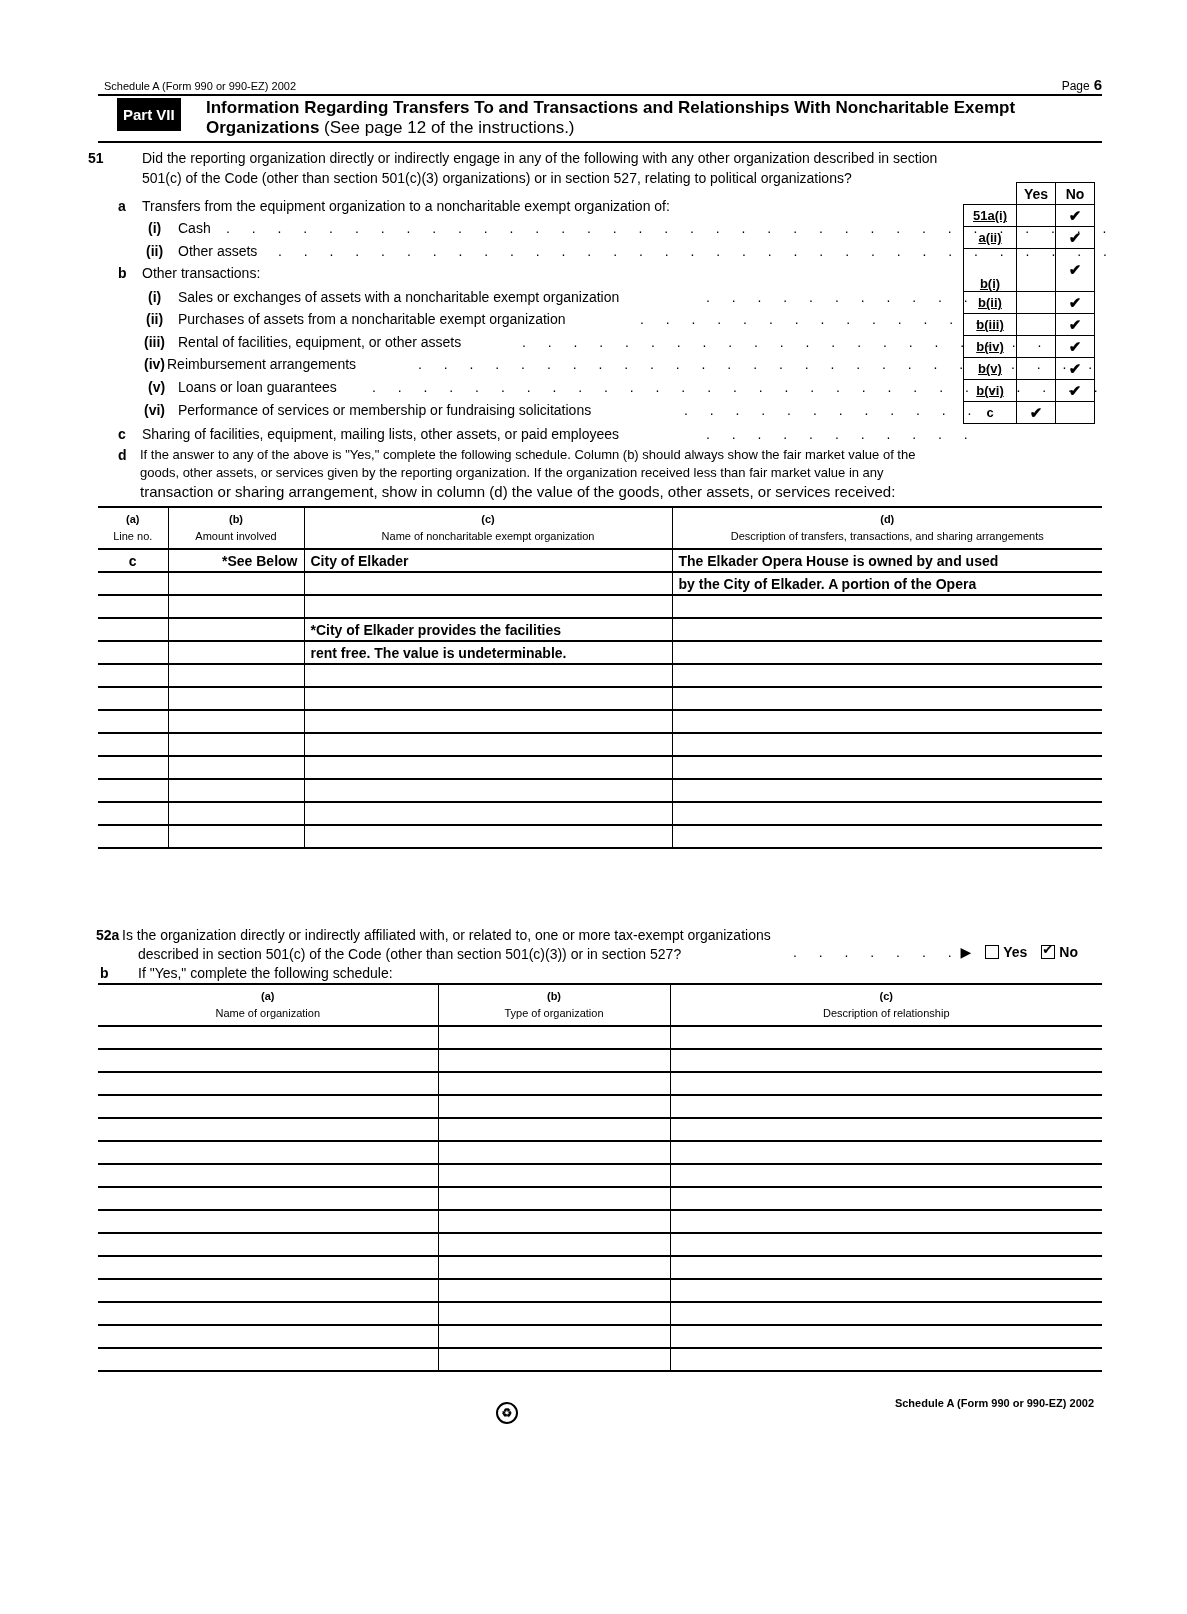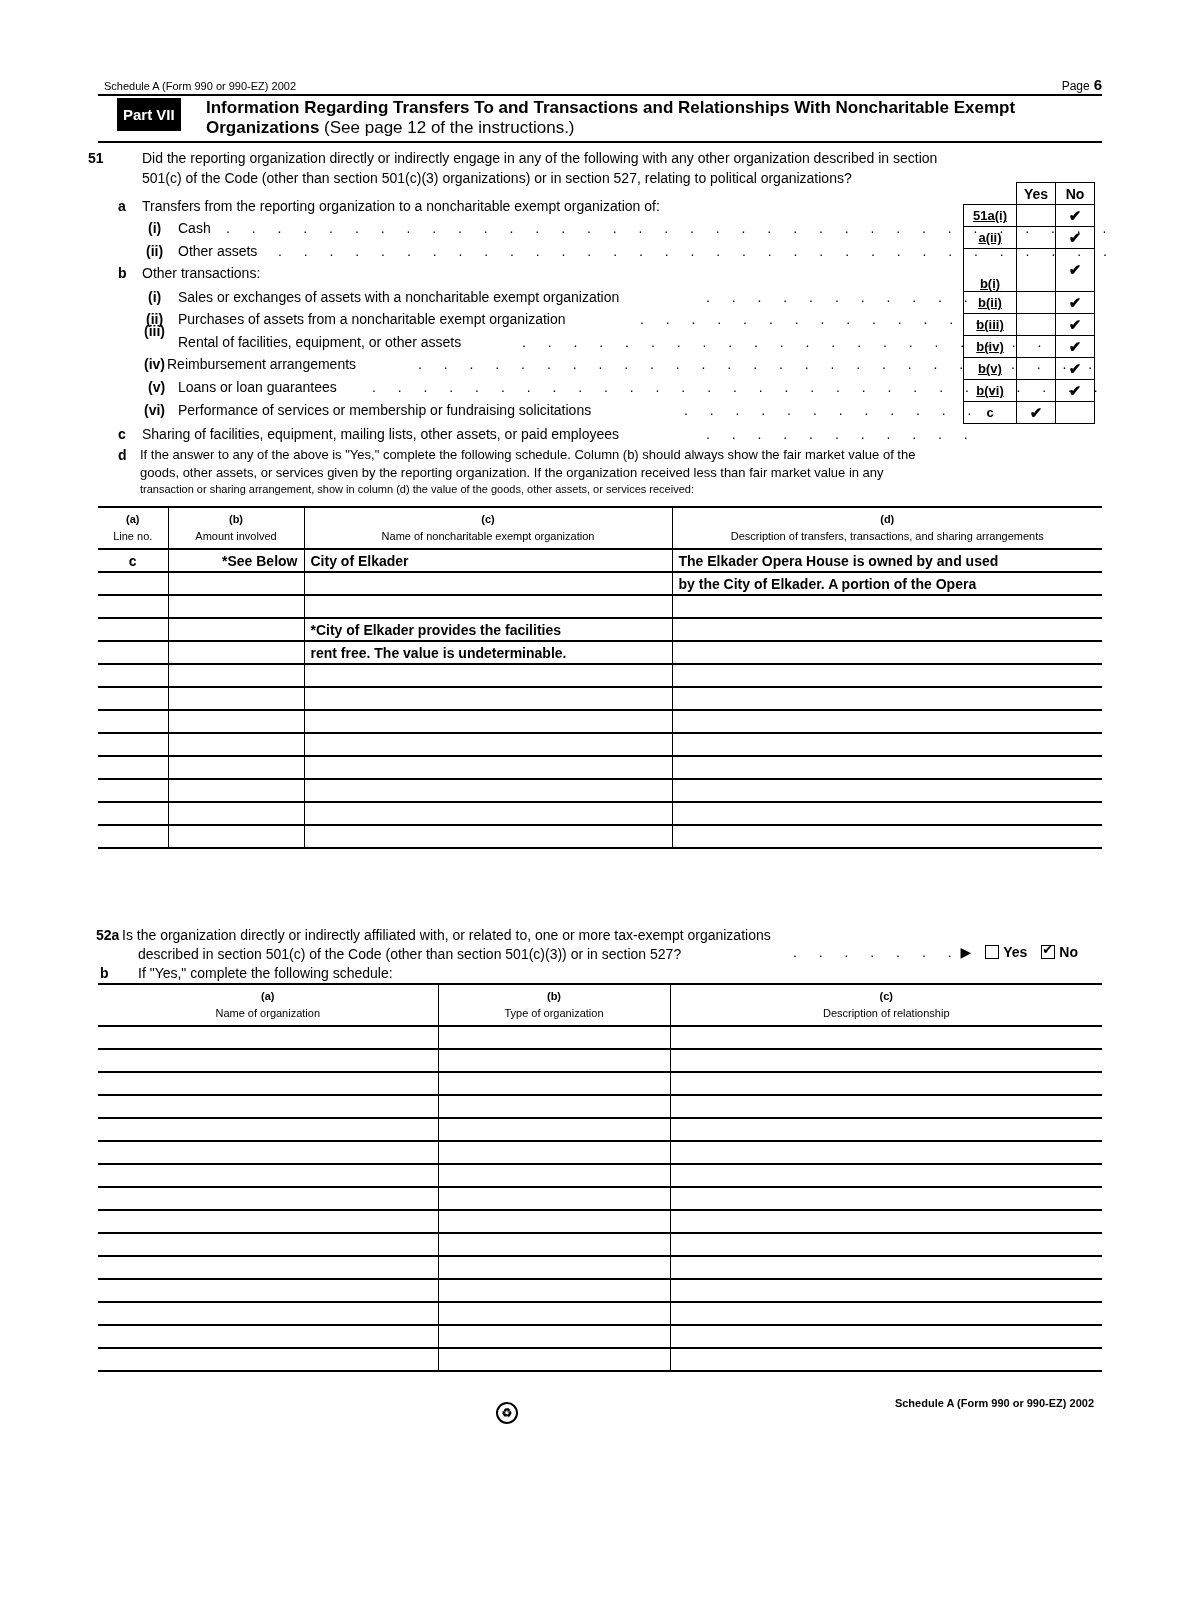--- a/index.html
+++ b/index.html
@@ -49,42 +49,42 @@
     <b>Information Regarding Transfers To and Transactions and Relationships With Noncharitable Exempt Organizations</b>
     <span>(See page 12 of the instructions.)</span>
   </div>
   <div class="rule-thick" style="top:141px;"></div>
 
   <div class="txt lbl" style="left:-10px; top:150px;">51</div>
   <div class="txt" style="left:44px; top:150px;">Did the reporting organization directly or indirectly engage in any of the following with any other organization described in section</div>
   <div class="txt" style="left:44px; top:170px;">501(c) of the Code (other than section 501(c)(3) organizations) or in section 527, relating to political organizations?</div>
 
   <div class="txt lbl" style="left:20px; top:198px;">a</div>
-  <div class="txt" style="left:44px; top:198px;">Transfers from the reporting organization to a noncharitable exempt organization of:</div>
+  <div class="txt" style="left:44px; top:198px;">Transfers from the equipment organization to a noncharitable exempt organization of:</div>
 
   <div class="txt lbl" style="left:50px; top:220px;">(i)</div>
   <div class="txt" style="left:80px; top:220px;">Cash</div>
   <div class="txt dots" style="left:128px; top:220px;">. . . . . . . . . . . . . . . . . . . . . . . . . . . . . . . . . . .</div>
 
   <div class="txt lbl" style="left:48px; top:243px;">(ii)</div>
   <div class="txt" style="left:80px; top:243px;">Other assets</div>
   <div class="txt dots" style="left:180px; top:243px;">. . . . . . . . . . . . . . . . . . . . . . . . . . . . . . . . .</div>
 
   <div class="txt lbl" style="left:20px; top:265px;">b</div>
   <div class="txt" style="left:44px; top:265px;">Other transactions:</div>
 
   <div class="txt lbl" style="left:50px; top:289px;">(i)</div>
   <div class="txt" style="left:80px; top:289px;">Sales or exchanges of assets with a noncharitable exempt organization</div>
   <div class="txt dots" style="left:608px; top:289px;">. . . . . . . . . . .</div>
 
   <div class="txt lbl" style="left:48px; top:311px;">(ii)</div>
   <div class="txt" style="left:80px; top:311px;">Purchases of assets from a noncharitable exempt organization</div>
   <div class="txt dots" style="left:542px; top:311px;">. . . . . . . . . . . . . .</div>
 
-  <div class="txt lbl" style="left:46px; top:323px;">(iii)</div>
+  <div class="txt lbl" style="left:46px; top:334px;">(iii)</div>
   <div class="txt" style="left:80px; top:334px;">Rental of facilities, equipment, or other assets</div>
   <div class="txt dots" style="left:424px; top:334px;">. . . . . . . . . . . . . . . . . . . . .</div>
 
   <div class="txt lbl" style="left:46px; top:356px;">(iv)</div>
   <div class="txt" style="left:69px; top:356px;">Reimbursement arrangements</div>
   <div class="txt dots" style="left:320px; top:356px;">. . . . . . . . . . . . . . . . . . . . . . . . . . .</div>
 
   <div class="txt lbl" style="left:50px; top:379px;">(v)</div>
   <div class="txt" style="left:80px; top:379px;">Loans or loan guarantees</div>
   <div class="txt dots" style="left:274px; top:379px;">. . . . . . . . . . . . . . . . . . . . . . . . . . . . .</div>
@@ -150,21 +150,21 @@
         <td class="yes">✔</td>
         <td class="no"></td>
       </tr>
     </tbody>
       </table>
   </div>
 
   <div class="txt lbl" style="left:20px; top:447px;">d</div>
   <div class="txt" style="left:42px; top:447px; font-size:13px;">If the answer to any of the above is "Yes," complete the following schedule. Column (b) should always show the fair market value of the</div>
   <div class="txt" style="left:42px; top:465px; font-size:13px;">goods, other assets, or services given by the reporting organization. If the organization received less than fair market value in any</div>
-  <div class="txt" style="left:42px; top:483px; font-size:11px;">transaction or sharing arrangement, show in column (d) the value of the goods, other assets, or services received:</div>
+  <div class="txt" style="left:42px; top:483px; font-size:15px;">transaction or sharing arrangement, show in column (d) the value of the goods, other assets, or services received:</div>
 
   <div class="rule-thick" style="top:506px;"></div>
 
   <table class="sched" style="left:0; top:508px; width:1004px;">
     <colgroup>
         <col style="width:70px">
         <col style="width:136px">
         <col style="width:368px">
         <col>
       </colgroup>

